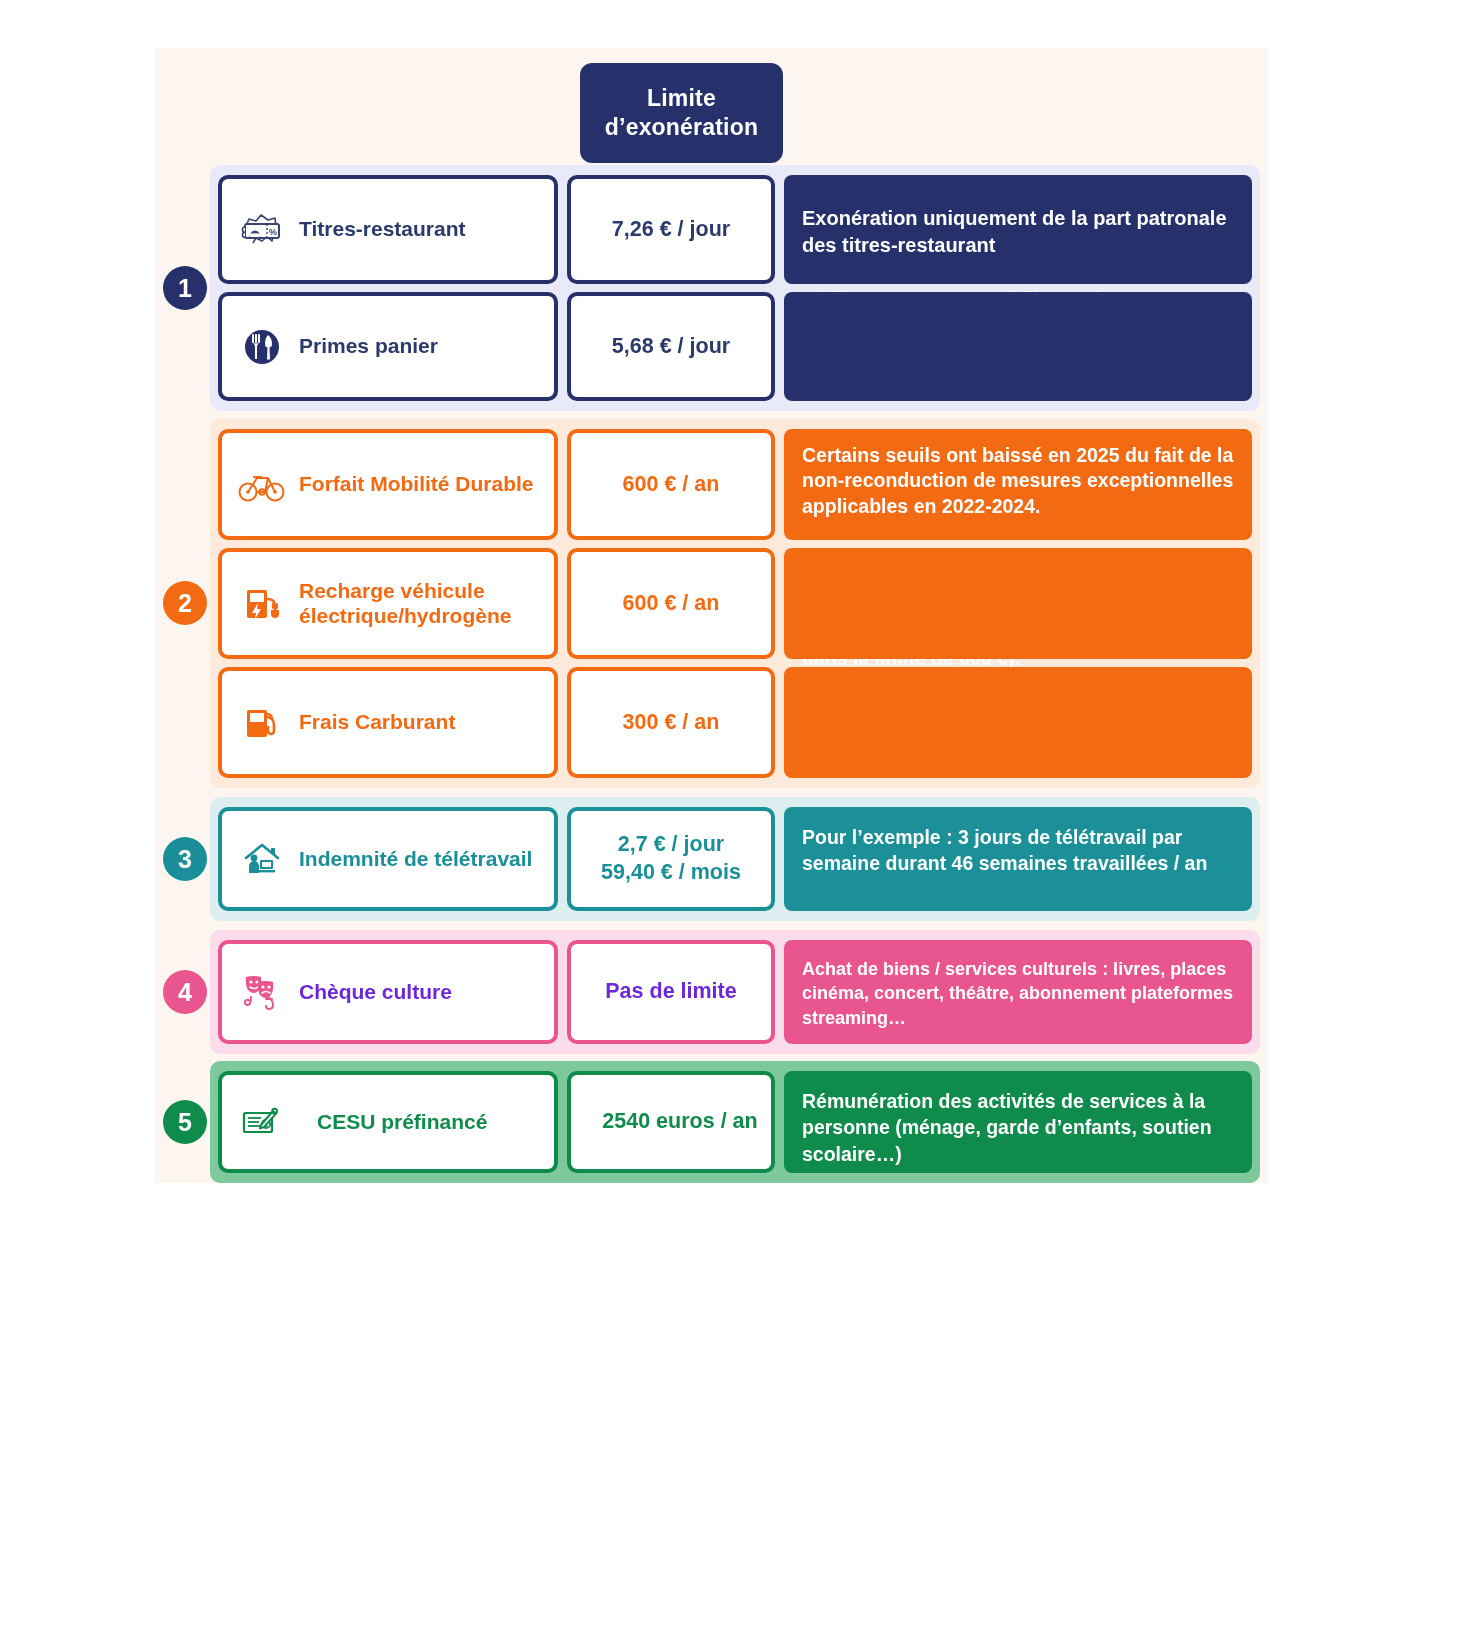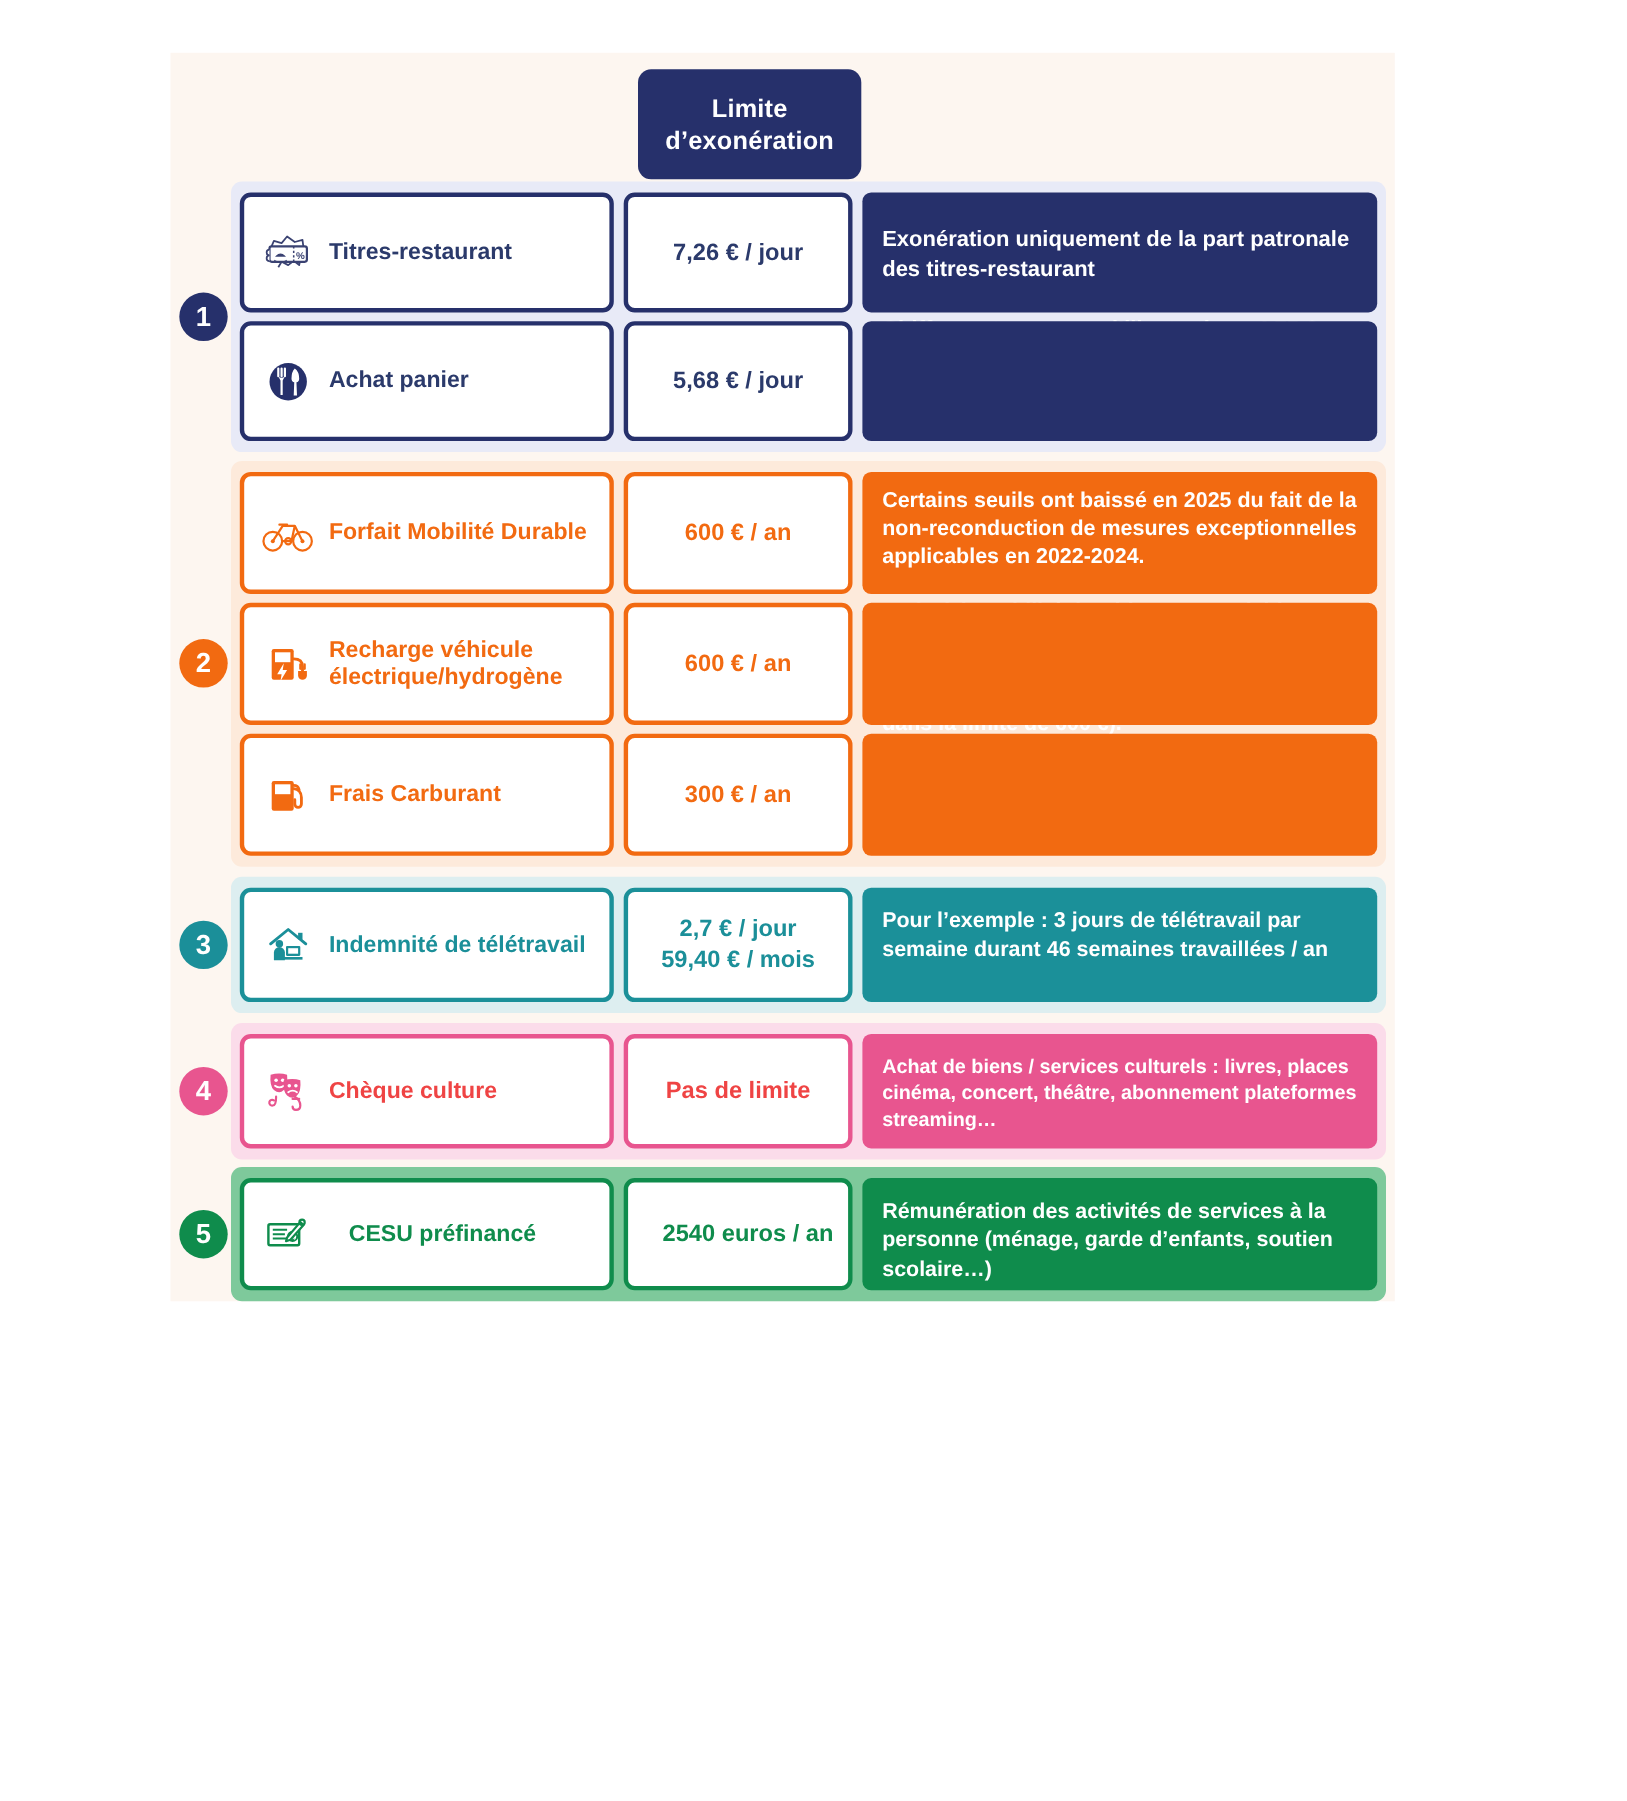--- a/index.html
+++ b/index.html
@@ -172,21 +172,21 @@
   
   #group3 { top: 749px; height: 124px; background: #ddeef0; }
   #group3 .cell { border-color: #1b9099; }
   #group3 .label-text, #group3 .limit-text { color: #1b8f99; }
   #group3 .cell-note { background: #1b9099; }
   #group3 .badge { background: #1b8f99; top: 40px; }
 
   
   #group4 { top: 882px; height: 124px; background: #fbdcea; }
   #group4 .cell { border-color: #e8558f; }
-  #group4 .label-text, #group4 .limit-text { color: #ef4444; }
+  #group4 .label-text, #group4 .limit-text { color: #6d28d9; }
   #group4 .cell-note { background: #e8558f; }
   #group4 .badge { background: #e8558f; top: 40px; }
 
   
   #group5 { top: 1013px; height: 122px; background: #7ec99b; }
   #group5 .cell { border-color: #0f8c4c; }
   #group5 .label-text, #group5 .limit-text { color: #0f8c4c; margin-left: 18px; }
   #group5 .cell-note { background: #0f8c4c; }
   #group5 .badge { background: #0f8c4c; top: 39px; }
 
@@ -250,21 +250,21 @@
         <div class="row">
           <div class="cell cell-label">
             <span class="icon">
               <svg width="46" height="46" viewBox="0 0 46 46">
                 <circle cx="23" cy="23" r="17" fill="#26306b"></circle>
                 <path d="M17 11 v7 M20 11 v7 M14 11 v7" stroke="#ffffff" stroke-width="2" stroke-linecap="round"></path>
                 <path d="M14 18 q3 3 6 0 l-2 4 v13 h-2 v-13 z" fill="#ffffff"></path>
                 <path d="M29 11 q4 3 4 9 q0 3 -2.5 3.5 l.5 12 h-3 l.5 -12 q-2.5 -.5 -2.5 -3.5 q0 -6 3 -9 z" fill="#ffffff"></path>
               </svg>
             </span>
-            <span class="label-text">Achat panier</span>
+            <span class="label-text">Primes panier</span>
           </div>
           <div class="cell cell-limit">
             <span class="limit-text">5,68 € / jour</span>
           </div>
           <div class="cell cell-note" style="background:#26306b;"></div>
         </div>
 
       </div>
     </div>
 

